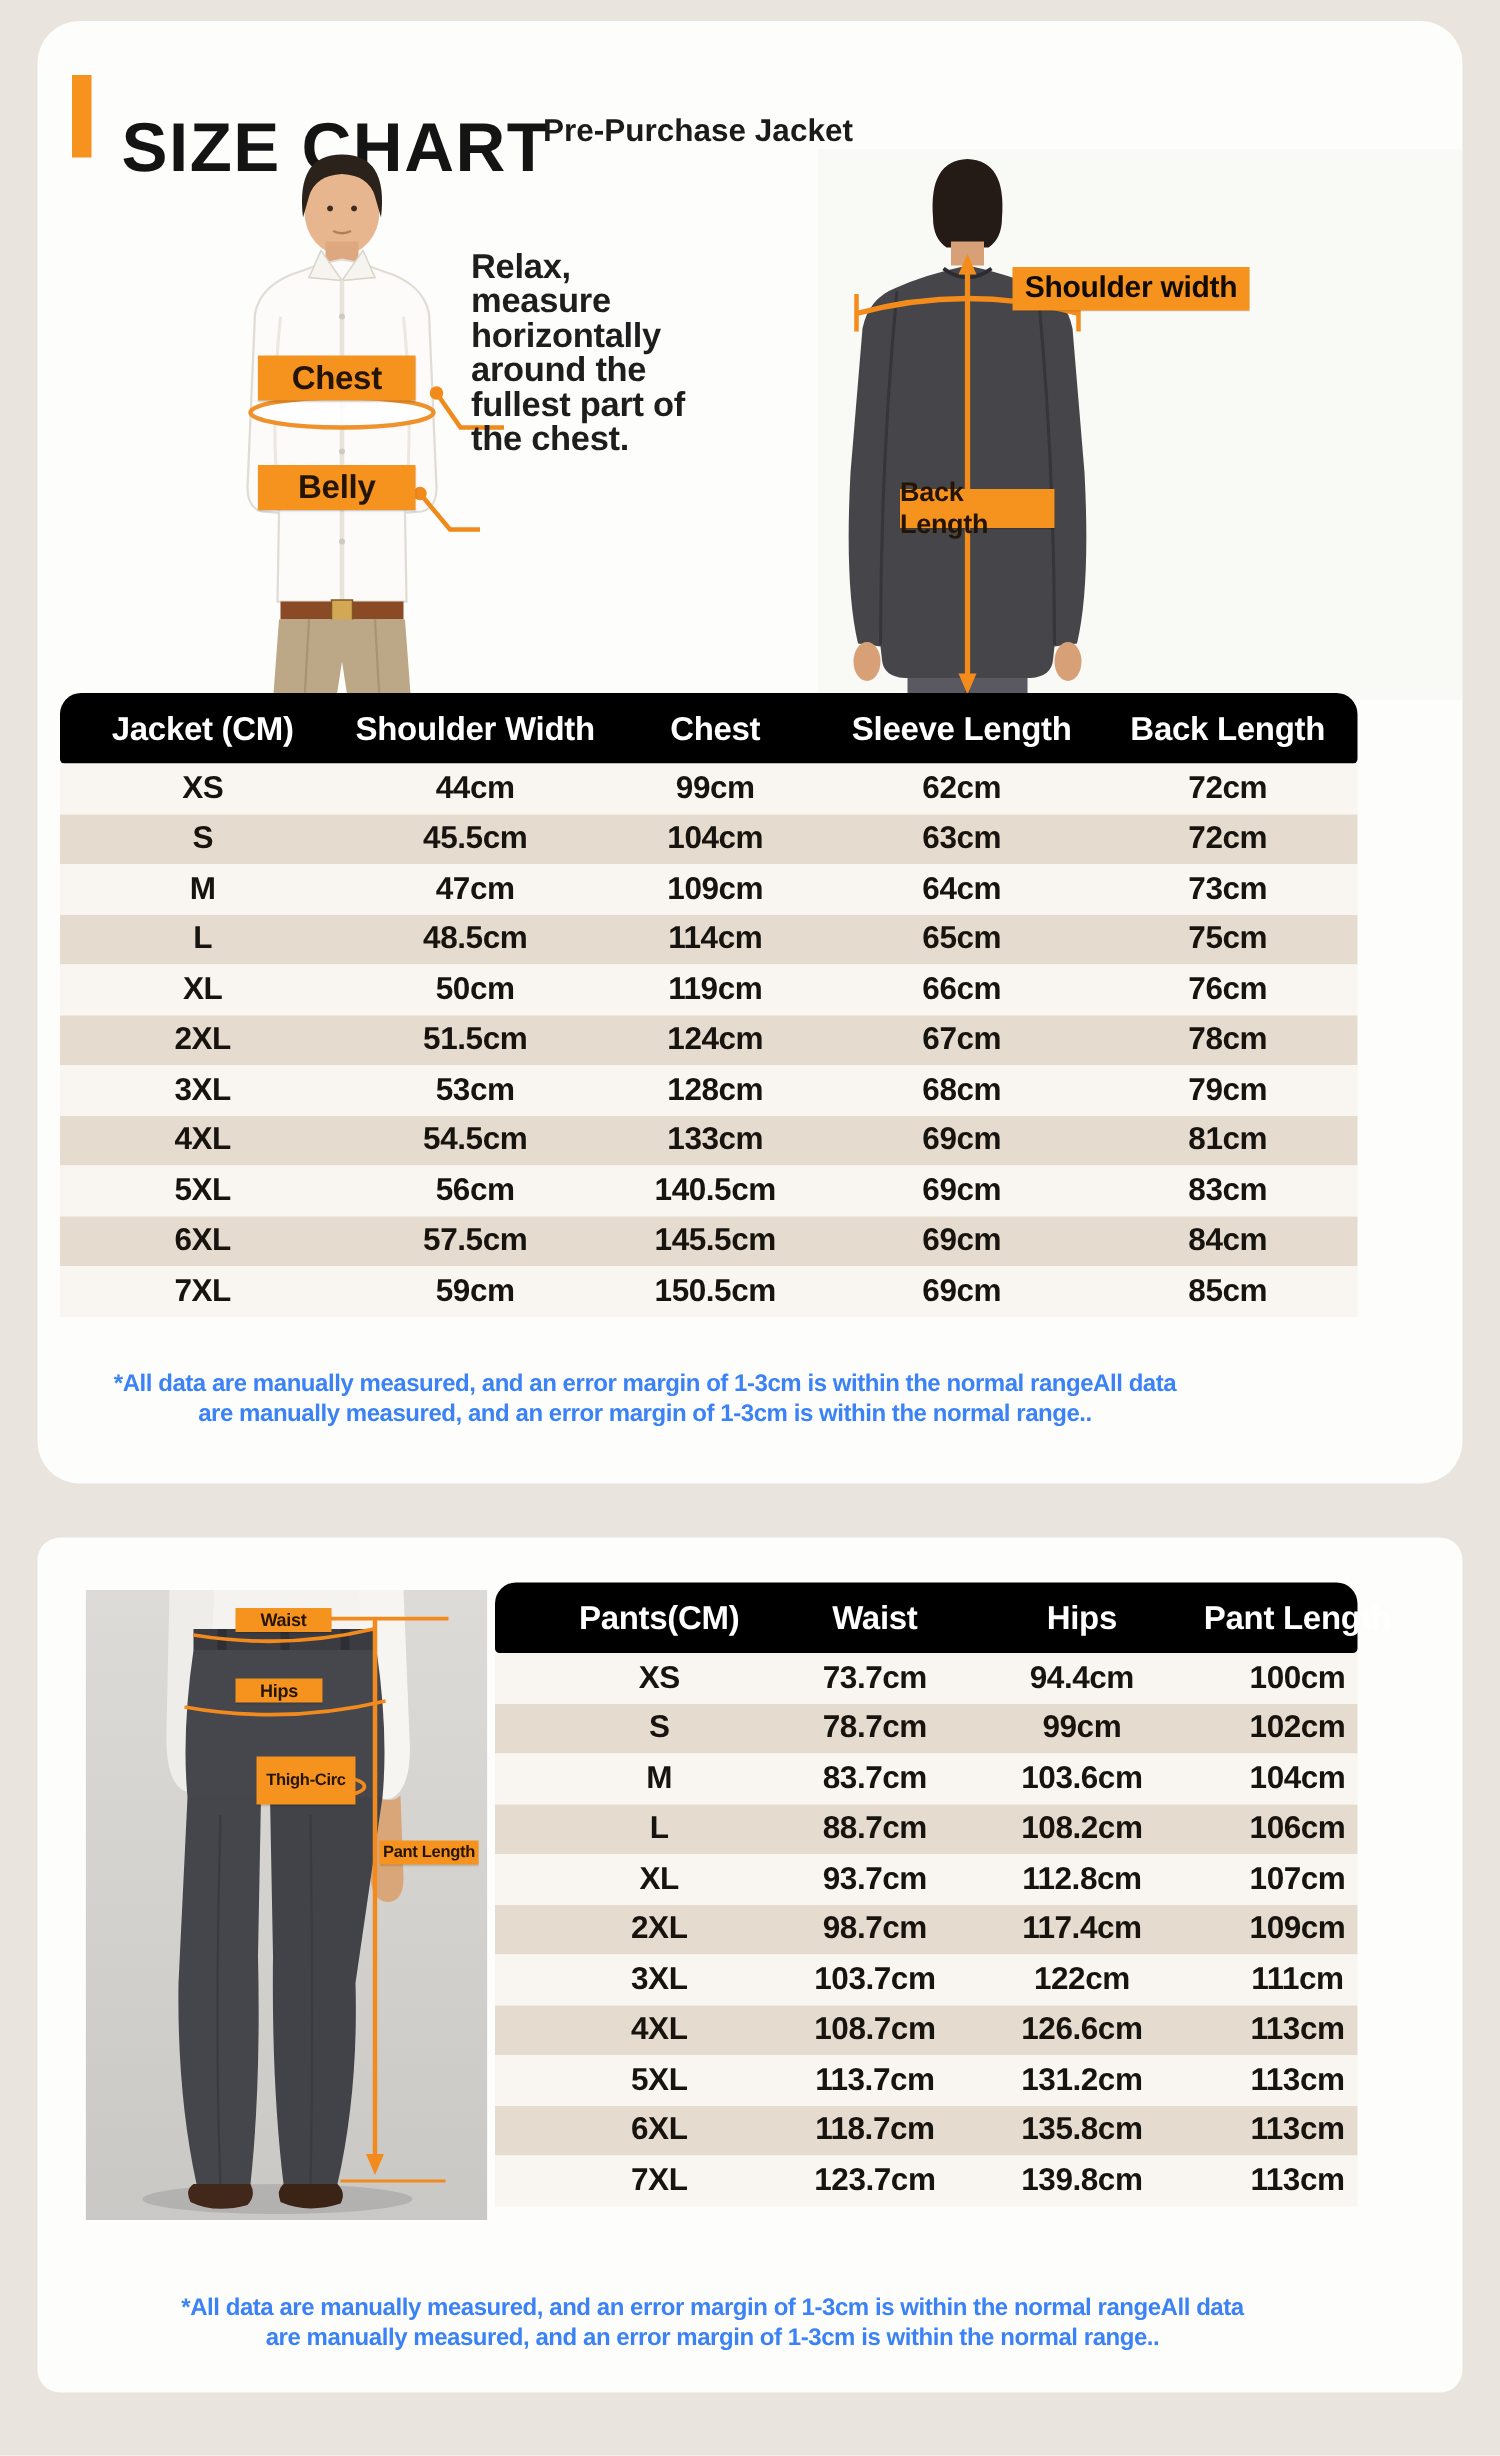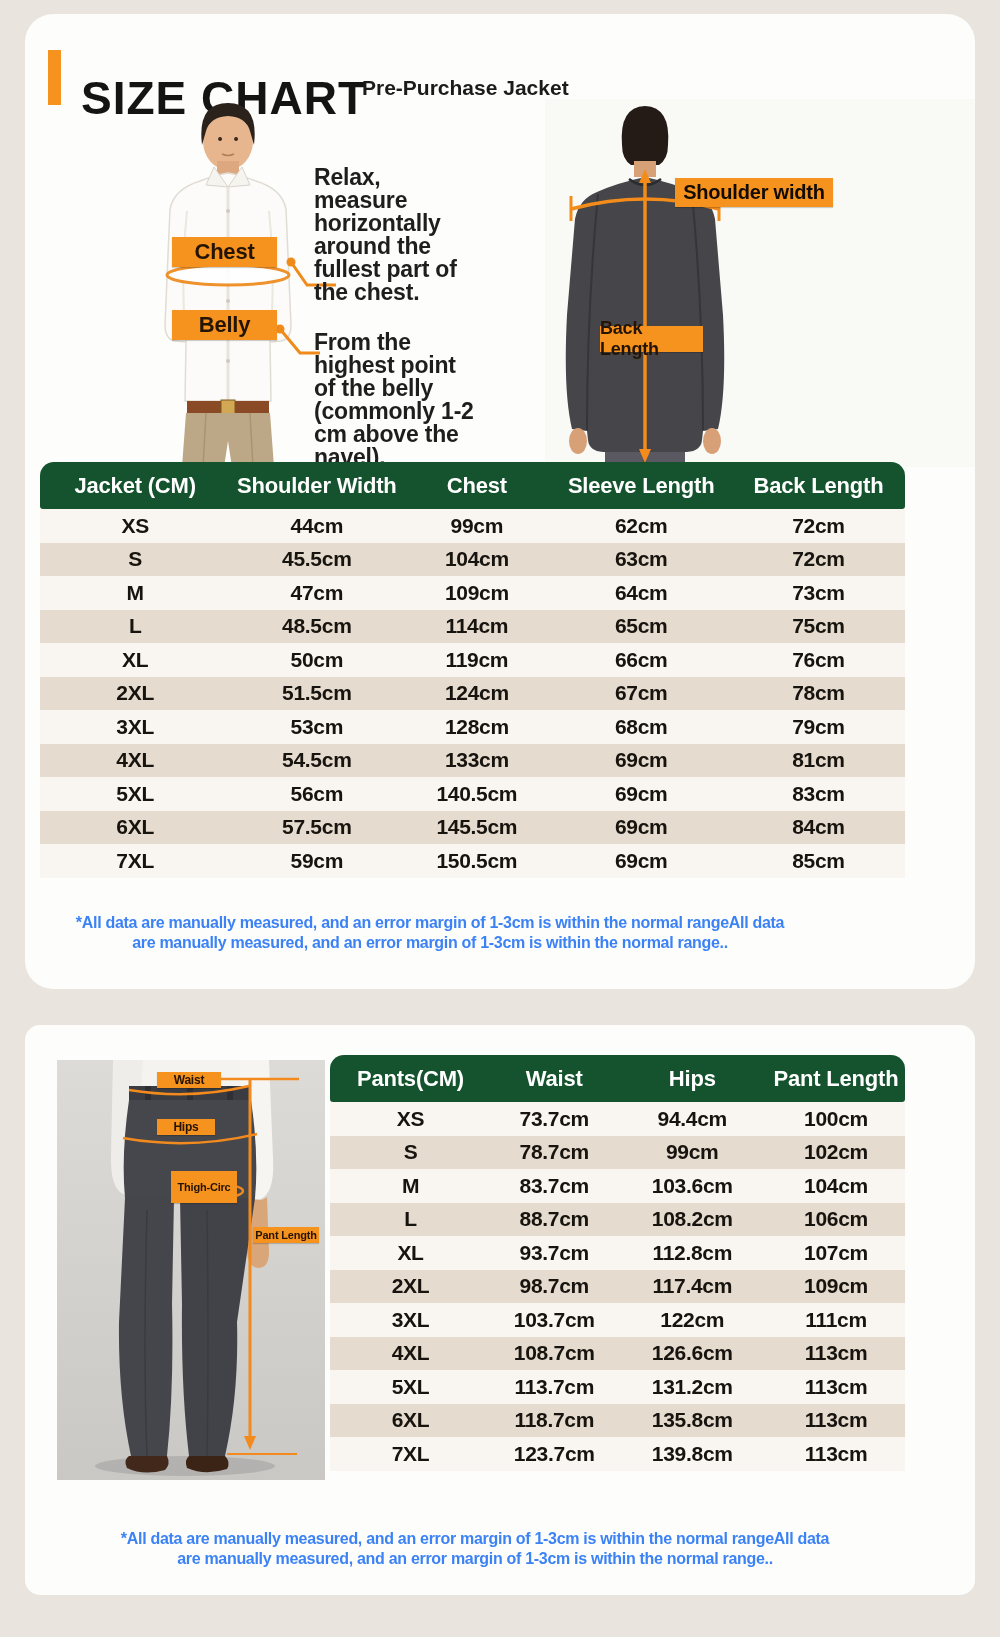--- a/index.html
+++ b/index.html
@@ -40,32 +40,32 @@
   .lbl-pantlen{left:196px;top:167px;width:66px;height:16px;font-size:11px;}
 
   .notes{position:absolute;left:289px;top:152px;width:164px;}
   .notes p{margin:0 0 27px 0;font-size:23px;line-height:23px;font-weight:700;color:#1e1e1e;letter-spacing:-0.2px;}
 
   
   .table{position:absolute;}
   .jacket-table{left:15px;top:448px;width:865px;}
   .pants-table{left:305px;top:30px;width:575px;}
   .trow{display:flex;height:33.5px;}
-  .trow.thead{height:47px;background:#14532d;border-radius:14px 14px 3px 3px;}
+  .trow.thead{height:47px;background:#000000;border-radius:14px 14px 3px 3px;}
   .tcell{flex:1;display:flex;align-items:center;justify-content:center;
     font-weight:700;font-size:21px;color:#17130e;letter-spacing:-0.3px;}
   .thead .tcell{color:#ffffff;font-size:22px;letter-spacing:-0.2px;}
   .trow.lite{background:#f9f6f1;align-items:center;}
   .trow.alt{background:#e5dbce;}
   .jacket-table .tcell:nth-child(1){flex:0 0 22%;}
   .jacket-table .tcell:nth-child(2){flex:0 0 20%;}
   .jacket-table .tcell:nth-child(3){flex:0 0 17%;}
   .jacket-table .tcell:nth-child(4){flex:0 0 21%;}
   .jacket-table .tcell:nth-child(5){flex:0 0 20%;}
-  .pants-table .tcell:nth-child(1){flex:0 0 28%;}
+  .pants-table .tcell:nth-child(1){flex:0 0 28%;margin-left:29px;}
   .pants-table .tcell:nth-child(2){flex:0 0 22%;}
   .pants-table .tcell:nth-child(3){flex:0 0 26%;}
   .pants-table .tcell:nth-child(4){flex:0 0 24%;}
 
   .disclaimer{position:absolute;text-align:center;font-size:16px;font-weight:700;
     color:#3b82f6;line-height:20px;letter-spacing:-0.3px;}
   .disc1{left:5px;top:883px;width:800px;}
   .disc2{left:20px;top:488px;width:860px;}
 </style>
 </head>
@@ -112,21 +112,20 @@
         <circle cx="150" cy="230" r="4.5" fill="#ef8a1b"></circle>
         <path d="M150,230 L170,254 L190,254" stroke="#ef8a1b" stroke-width="3" fill="none"></path>
       </g>
     </svg>
     <div class="olabel lbl-chest">Chest</div>
     <div class="olabel lbl-belly">Belly</div>
   </div>
 
   <div class="notes">
     <p>Relax, measure horizontally around the fullest part of the chest.</p>
-    <p>From the highest point of the belly (commonly 1-2 cm above the navel).</p>
   </div>
 
   <div class="fig fig-back">
     <svg viewBox="0 0 430 368">
       <rect width="430" height="368" fill="#f9f9f6"></rect>
       <g>
         <path d="M77,46 Q74,8 100,7 Q126,8 123,46 Q123,60 114,66 L86,66 Q77,60 77,46 Z" fill="#241b16"></path>
         <path d="M89,62 h22 v16 h-22 z" fill="#d7a077"></path>
         <path d="M100,78 Q128,84 148,93 Q166,100 170,120 L178,216 Q182,292 173,330 L158,332 L157,341 Q156,352 142,353 L58,353 Q44,352 43,341 L42,332 L27,330 Q18,292 22,216 L30,120 Q34,100 52,93 Q72,84 100,78 Z" fill="#464549"></path>
         <path d="M53,95 Q42,210 42,331 M147,95 Q158,210 158,331" stroke="#36353a" stroke-width="2" fill="none"></path>

